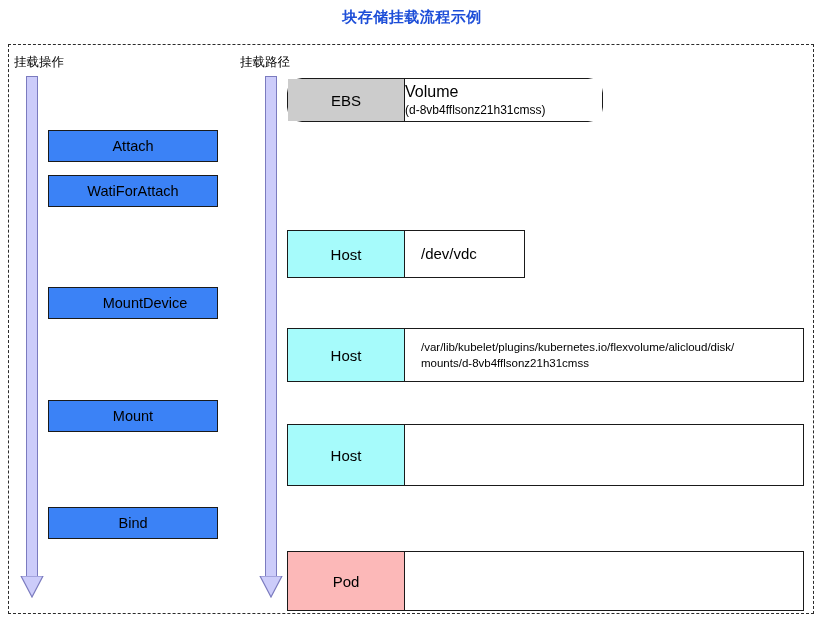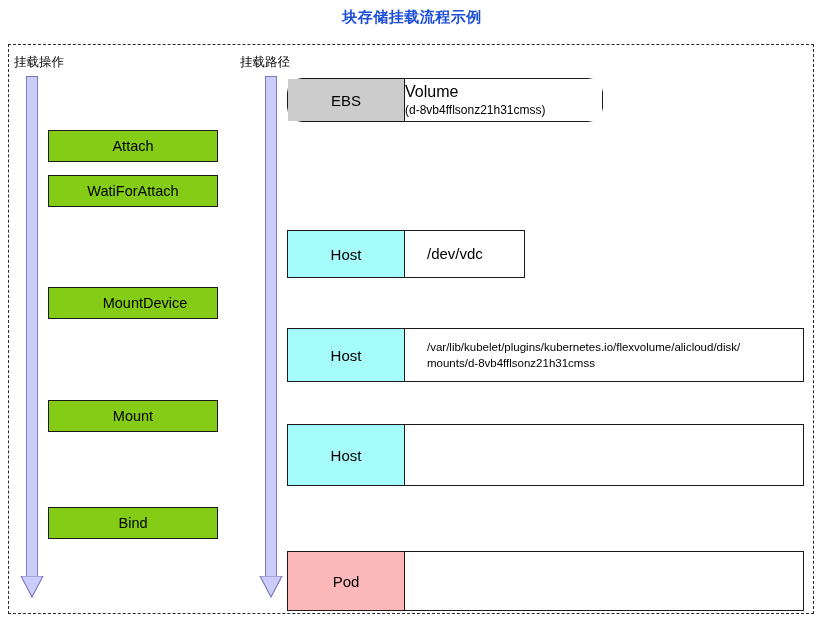--- a/index.html
+++ b/index.html
@@ -84,21 +84,21 @@
   #arrow-operation { left: 20px; top: 76px; height: 522px; }
   #arrow-path { left: 259px; top: 76px; height: 522px; }
 
   
   .action-box {
     position: absolute;
     left: 48px;
     width: 170px;
     height: 32px;
     border: 1.5px solid #1a1a1a;
-    background: #84cc16;
+    background: #3b82f6;
     box-sizing: border-box;
     display: flex;
     align-items: center;
     justify-content: center;
     font-size: 14.5px;
     color: #000;
   }
   #action-attach       { top: 130px; }
   #action-waitforattach{ top: 175px; }
   #action-mountdevice  { top: 287px; padding-left: 24px; }
@@ -131,21 +131,21 @@
     justify-content: center;
     box-sizing: border-box;
     background: #ffffff;
   }
   .path-row .value.centered {
     align-items: flex-start;
     text-align: center;
   }
   .path-row .value.left {
     align-items: flex-start;
-    padding-left: 22px;
+    padding-left: 16px;
   }
   .owner.ebs  { background: #cccccc; }
   .owner.host { background: #a6fbfb; }
   .owner.pod  { background: #fcb8b8; }
 
   .value-main {
     font-size: 16px;
     line-height: 20px;
   }
   .value-sub {

